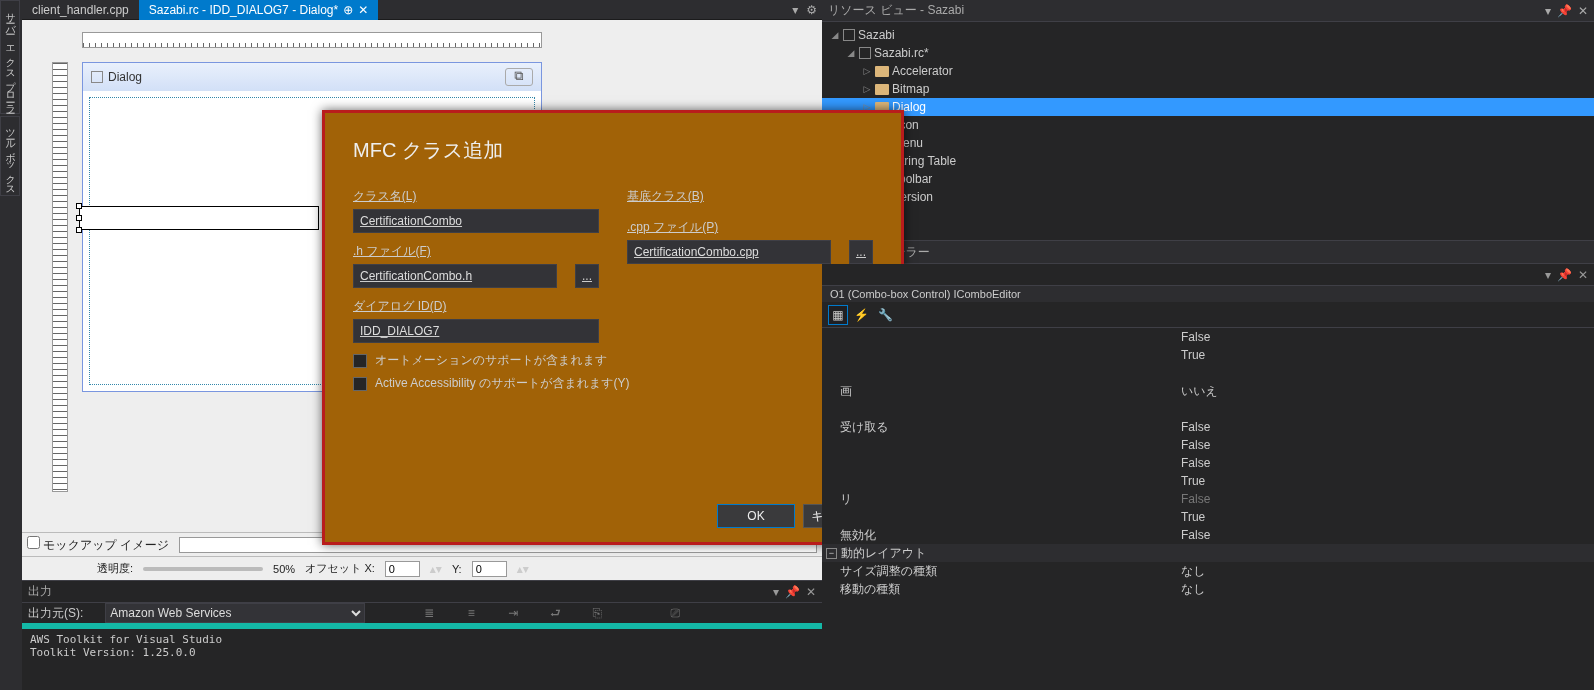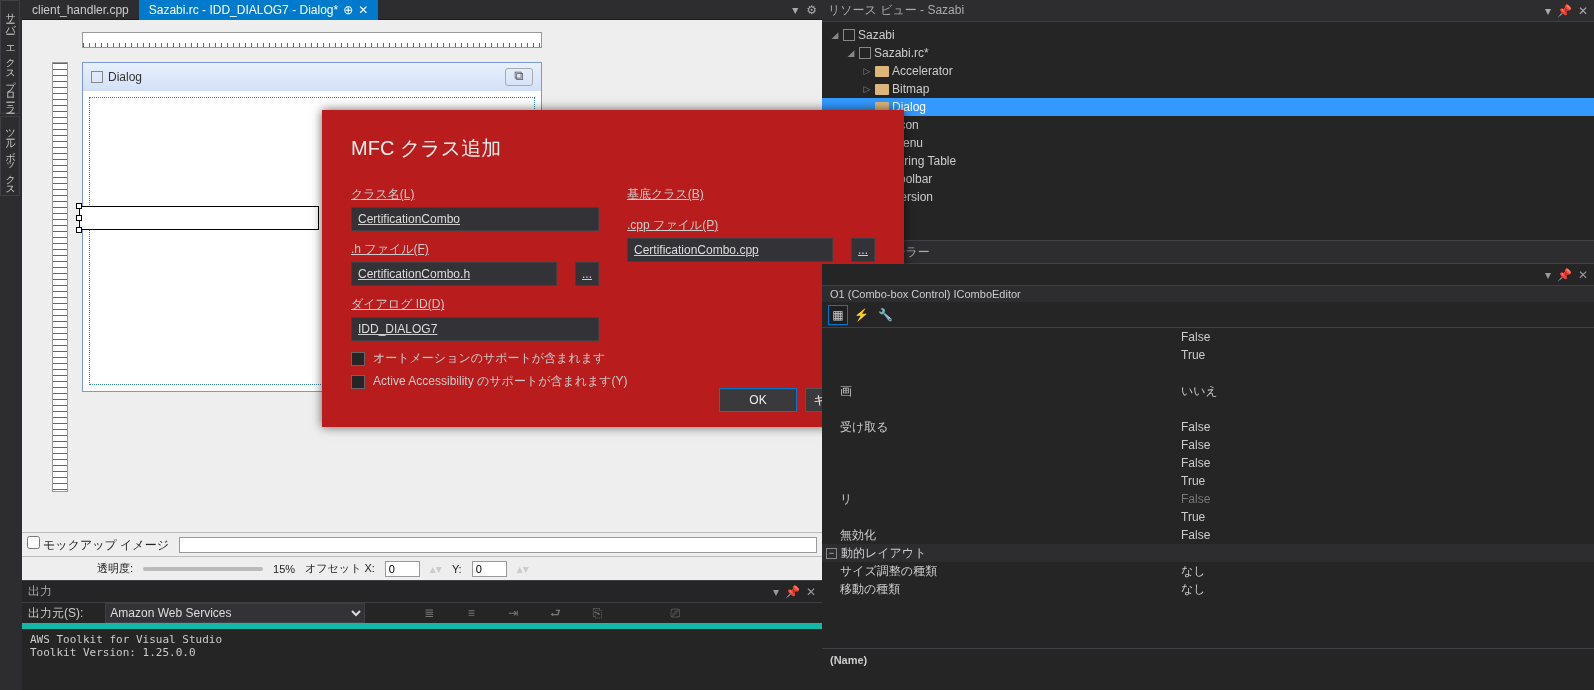--- a/index.html
+++ b/index.html
@@ -32,21 +32,21 @@
 .editbox { position: absolute; left: -4px; top: 115px; width: 240px; height: 24px; border: 1px solid #000; background: #fff; }
 .handle { position: absolute; width: 6px; height: 6px; background: #fff; border: 1px solid #000; }
 
 
 .editor-bottom-bar { height: 24px; background: #eee; border-top: 1px solid #bbb; display: flex; align-items: center; gap: 10px; padding: 0 5px; }
 .editor-bottom-bar input[type=text] { width: 35px; border: 1px solid #999; background: #fff; padding: 1px 3px; font-size: 11px; }
 .editor-bottom-bar label { font-size: 11px; color: #222; }
 .slider { width: 120px; height: 4px; background: #bbb; position: relative; border-radius: 2px; }
 
 
-.modal { position: absolute; left: 300px; top: 110px; width: 582px; height: 317px; background: #b91c1c; border: 1px solid #b91c1c; box-shadow: 0 0 10px rgba(0,0,0,.6); color: #ccc; }
+.modal { position: absolute; left: 300px; top: 110px; width: 582px; height: 435px; background: #a16207; border: 3px solid #b91c1c; box-shadow: 0 0 10px rgba(0,0,0,.6); color: #ccc; }
 .modal-title { font-size: 20px; padding: 24px 28px 14px; color: #eee; font-weight: 400; }
 .modal-body { padding: 0 28px; display: flex; gap: 28px; }
 .modal-col { flex: 1; display: flex; flex-direction: column; text-decoration: underline; }
 .modal-body label { font-size: 12px; color: #ccc; margin-top: 10px; margin-bottom: 4px; display: block; }
 .modal-body .field { background: #333337; border: 1px solid #3f3f46; color: #ddd; padding: 4px 6px; font-size: 12px; }
 .field-row { display: flex; gap: 18px; }
 .field-row .field { flex: 1; }
 .field-row .btn-small { width: 24px; background: #333337; border: 1px solid #3f3f46; color: #ccc; text-align: center; }
 .combo { display: flex; }
 .combo .field { flex: 1; }
@@ -146,21 +146,21 @@
 
       <div style="position:absolute; left:0; right:0; bottom:0;">
         <div class="editor-bottom-bar">
           <label><input type="checkbox" style=""> <span>モックアップ イメージ</span></label>
           <input type="text" style="flex: 1 1 0%;">
         </div>
         <div class="editor-bottom-bar">
           <span style="width:60px"></span>
           <label>透明度:</label>
           <div class="slider"></div>
-          <label>15%</label>
+          <label>50%</label>
           <label>オフセット X:</label>
           <input type="text" value="0" style="">
           <span>▴▾</span>
           <label>Y:</label>
           <input type="text" value="0" style="">
           <span>▴▾</span>
         </div>
       </div>
     </div>
 
@@ -352,18 +352,15 @@
           </div>
         <div class="prop-row">
             <div class="pname">サイズ調整の種類</div>
             <div class="pval">なし</div>
           </div>
         <div class="prop-row">
             <div class="pname">移動の種類</div>
             <div class="pval">なし</div>
           </div>
       </div>
-      <div class="props-desc">
-        <b>(Name)</b>
-      </div>
     </div>
   </div>
 </div>
 
 </body></html>

